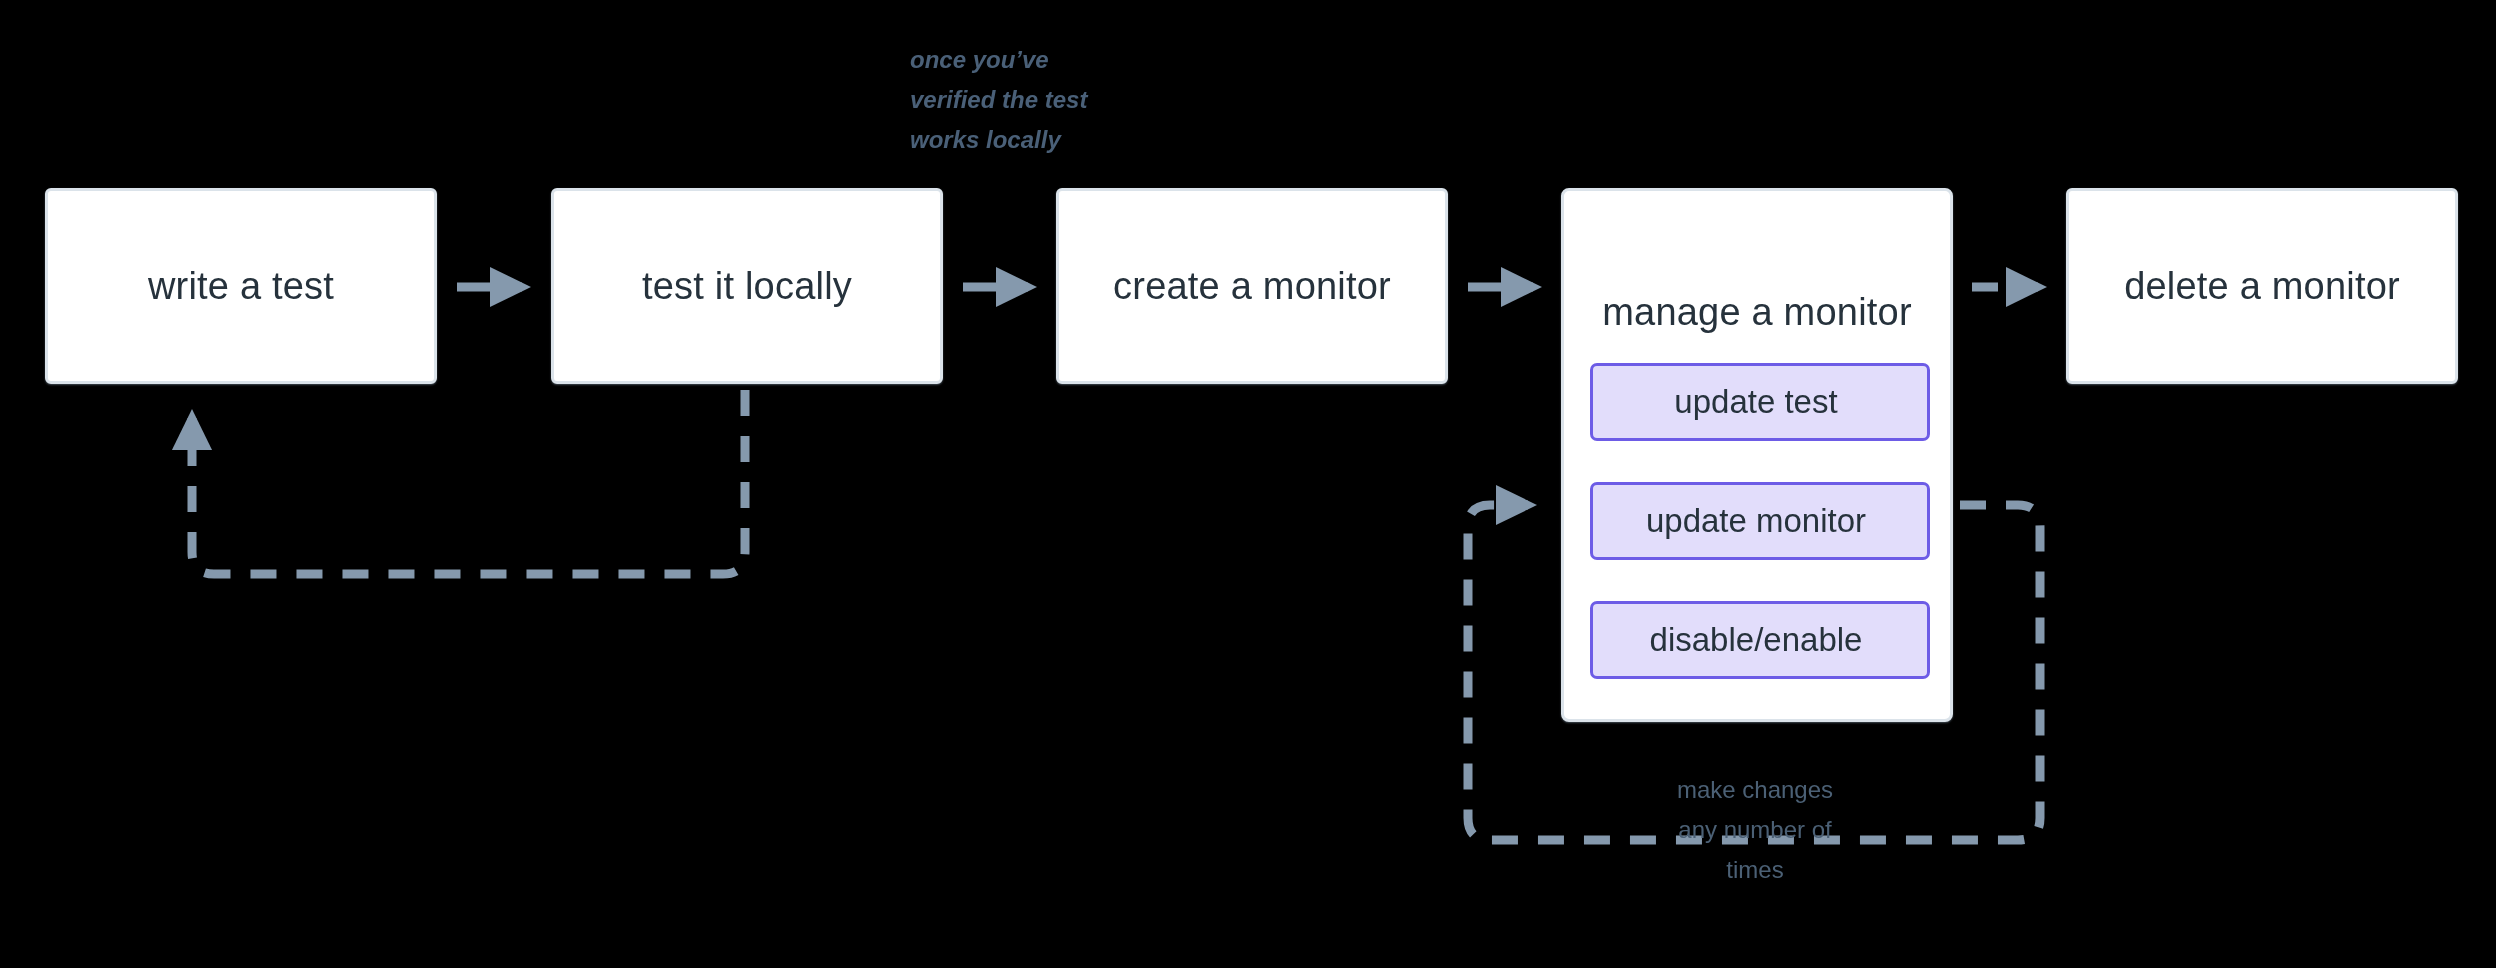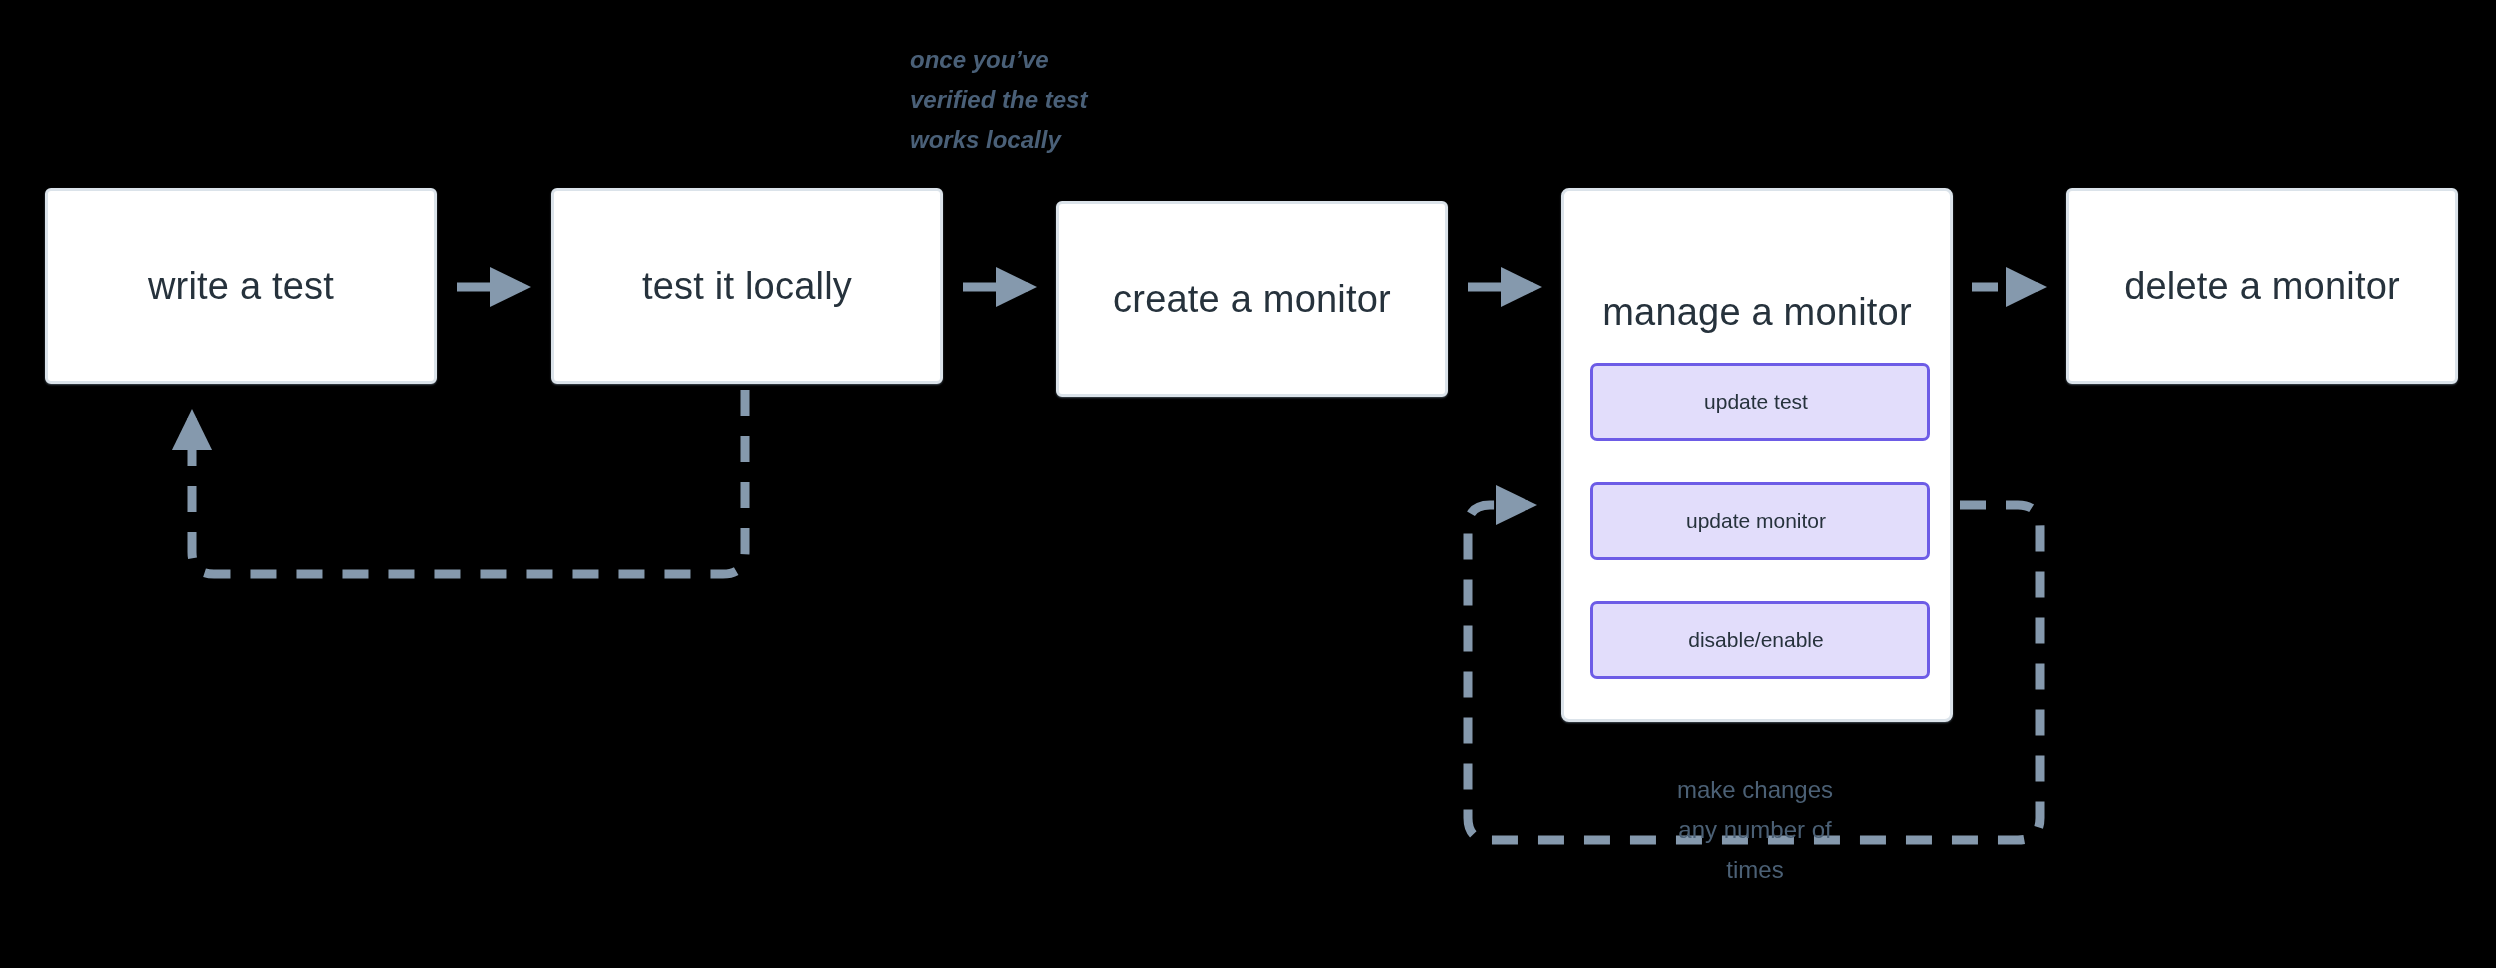--- a/index.html
+++ b/index.html
@@ -44,21 +44,21 @@
     letter-spacing: 0.2px;
     white-space: nowrap;
   }
   .node.simple .node-label {
     top: 50%;
     transform: translateY(-50%);
   }
 
   #node-write-a-test    { left: 45px;   top: 188px; width: 392px;  height: 196px; }
   #node-test-it-locally { left: 551px;  top: 188px; width: 392px;  height: 196px; }
-  #node-create-monitor  { left: 1056px; top: 188px; width: 392px;  height: 196px; margin-top: 13px; }
+  #node-create-monitor  { left: 1056px; top: 188px; width: 392px;  height: 196px; }
   #node-manage-monitor  { left: 1561px; top: 188px; width: 392px;  height: 534px; border-radius: 8px; }
   #node-delete-monitor  { left: 2066px; top: 188px; width: 392px;  height: 196px; }
 
   #node-manage-monitor .node-label { top: 74px; margin-top: 26px; }
 
   
   .subnode {
     position: absolute;
     left: 26px;
     width: 340px;
@@ -69,21 +69,21 @@
     box-sizing: border-box;
   }
   .subnode-label {
     position: absolute;
     left: 0;
     right: 8px;
     top: 50%;
     transform: translateY(-50%);
     text-align: center;
     color: #26323c;
-    font-size: 21px;
+    font-size: 33px;
     white-space: nowrap;
   }
   #subnode-update-test    { top: 172px; }
   #subnode-update-monitor { top: 291px; }
   #subnode-disable-enable { top: 410px; }
 
   
   .annotation {
     position: absolute;
     color: #4b6075;

